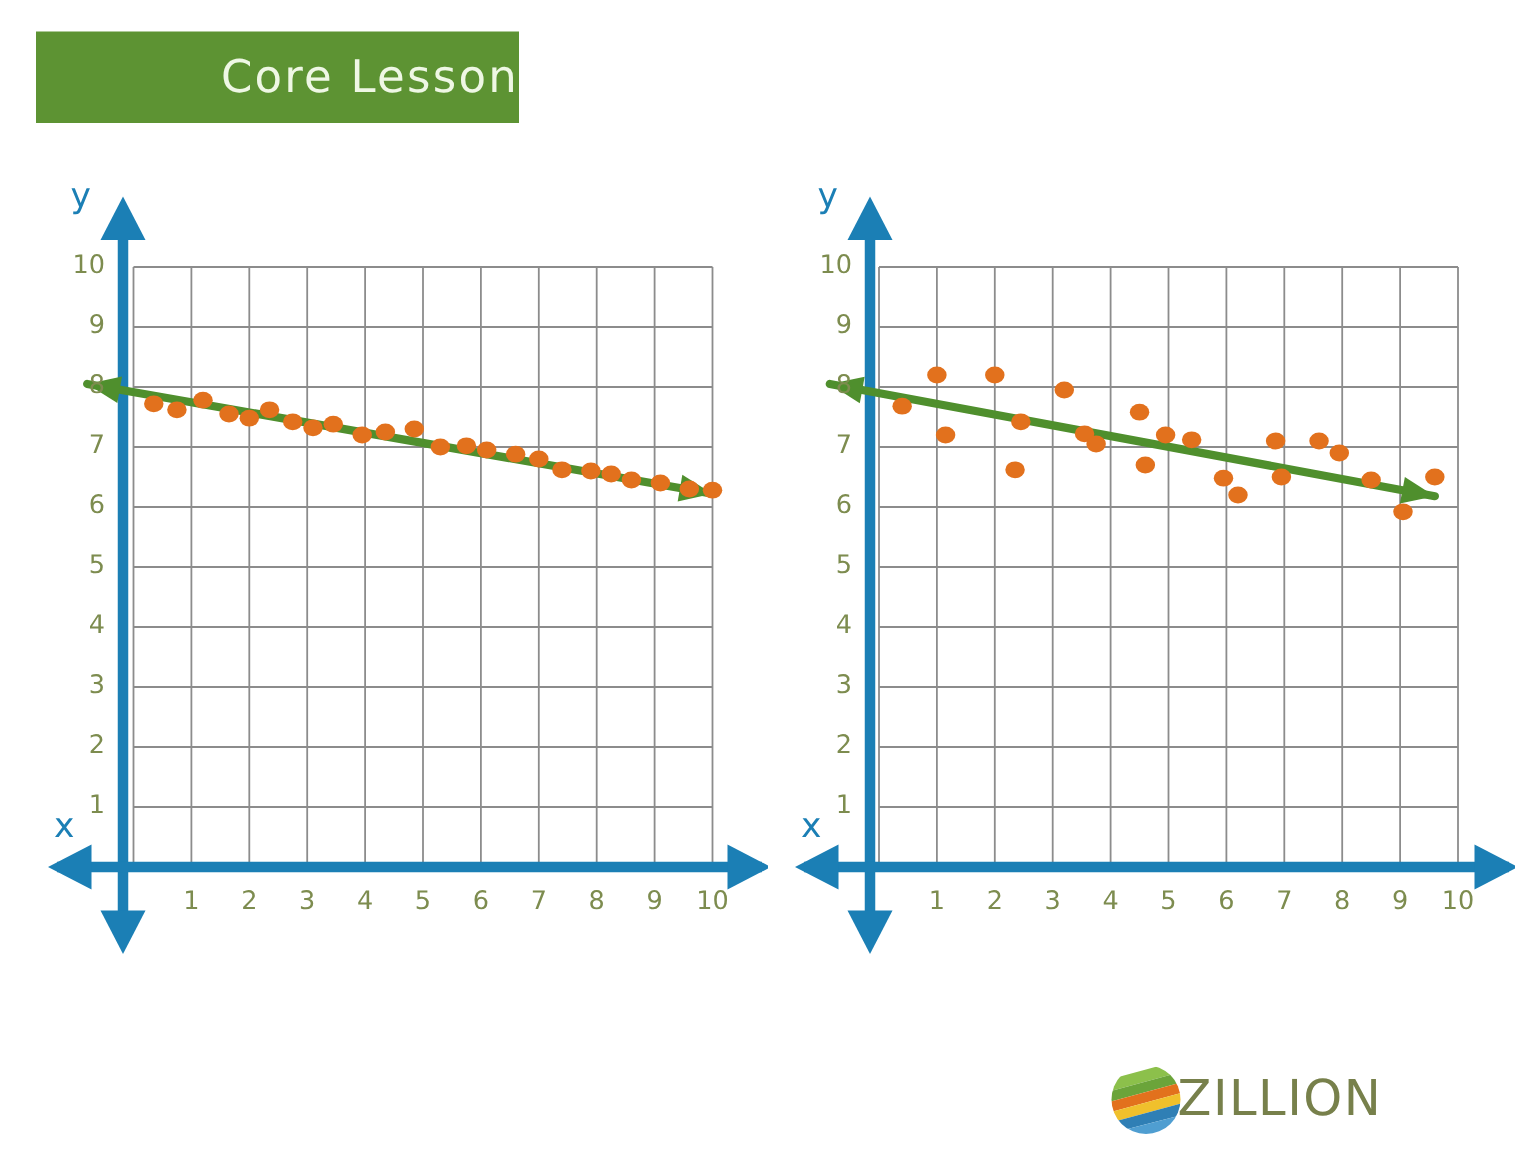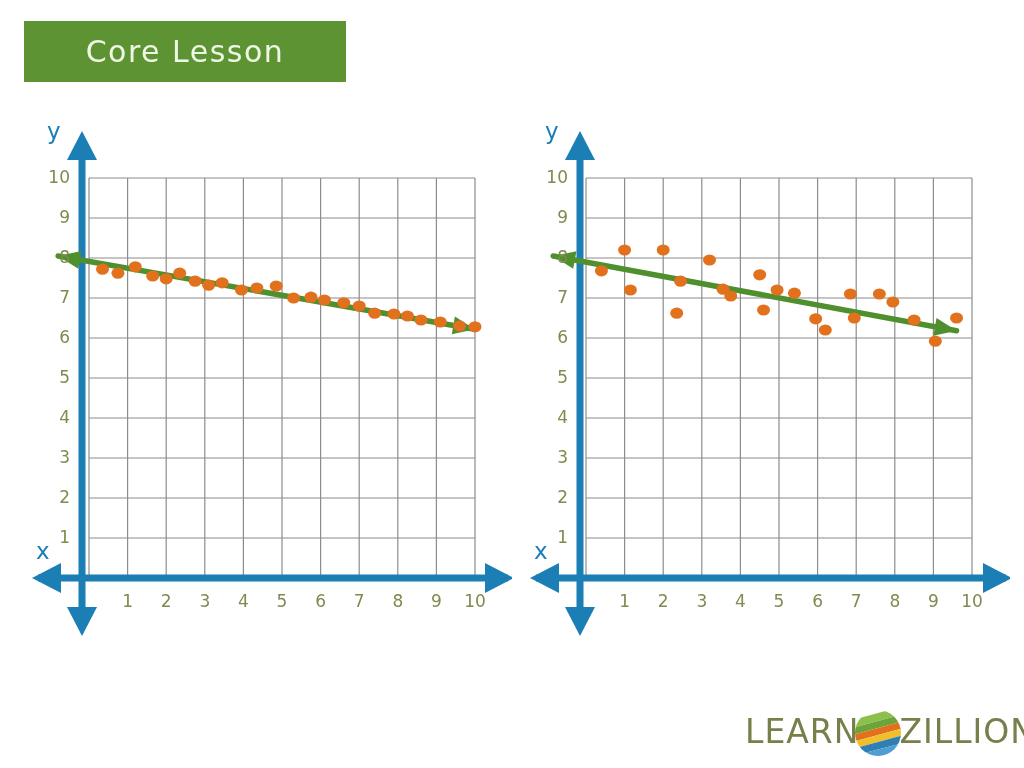--- a/index.html
+++ b/index.html
@@ -18,21 +18,21 @@
   
   #lesson-banner {
     position: absolute;
     left: 24px;
     top: 21px;
     width: 322px;
     height: 61px;
     background: #5d9333;
     display: flex;
     align-items: center;
-    justify-content: center;
+    justify-content: flex-end;
     box-sizing: border-box;
   }
   #lesson-banner .banner-text {
     color: #eef7e4;
     font-size: 30px;
     letter-spacing: 1.5px;
     font-family: "DejaVu Sans", "Liberation Sans", sans-serif;
     font-weight: 400;
     white-space: nowrap;
   }
@@ -277,21 +277,20 @@
       <div class="tick-label" style="left: 30px; top: 287px; width: 40px; text-align: right;">7</div>
       <div class="tick-label" style="left: 30px; top: 247px; width: 40px; text-align: right;">8</div>
       <div class="tick-label" style="left: 30px; top: 207px; width: 40px; text-align: right;">9</div>
       <div class="tick-label" style="left: 30px; top: 167px; width: 40px; text-align: right;">10</div>
       <div class="axis-name" style="left: 47px; top: 118px;">y</div>
       <div class="axis-name" style="left: 36px; top: 538px;">x</div>
     </div>
 </div>
 
 <div id="logo">
-  <span class="logo-word">LEARN</span>
   <span class="logo-mark">
     <svg width="50" height="50" viewBox="0 0 50 50">
       <defs>
         <clipPath id="globeClip">
             <circle cx="25" cy="25" r="23"></circle>
           </clipPath>
       </defs>
       <g clip-path="url(#globeClip)">
         <rect x="-5" y="-5" width="60" height="60" fill="#ffffff"></rect>
         <path d="M -8 14 L 58 -4 L 58 4 L -8 22 Z" fill="#8cc04b"></path>

